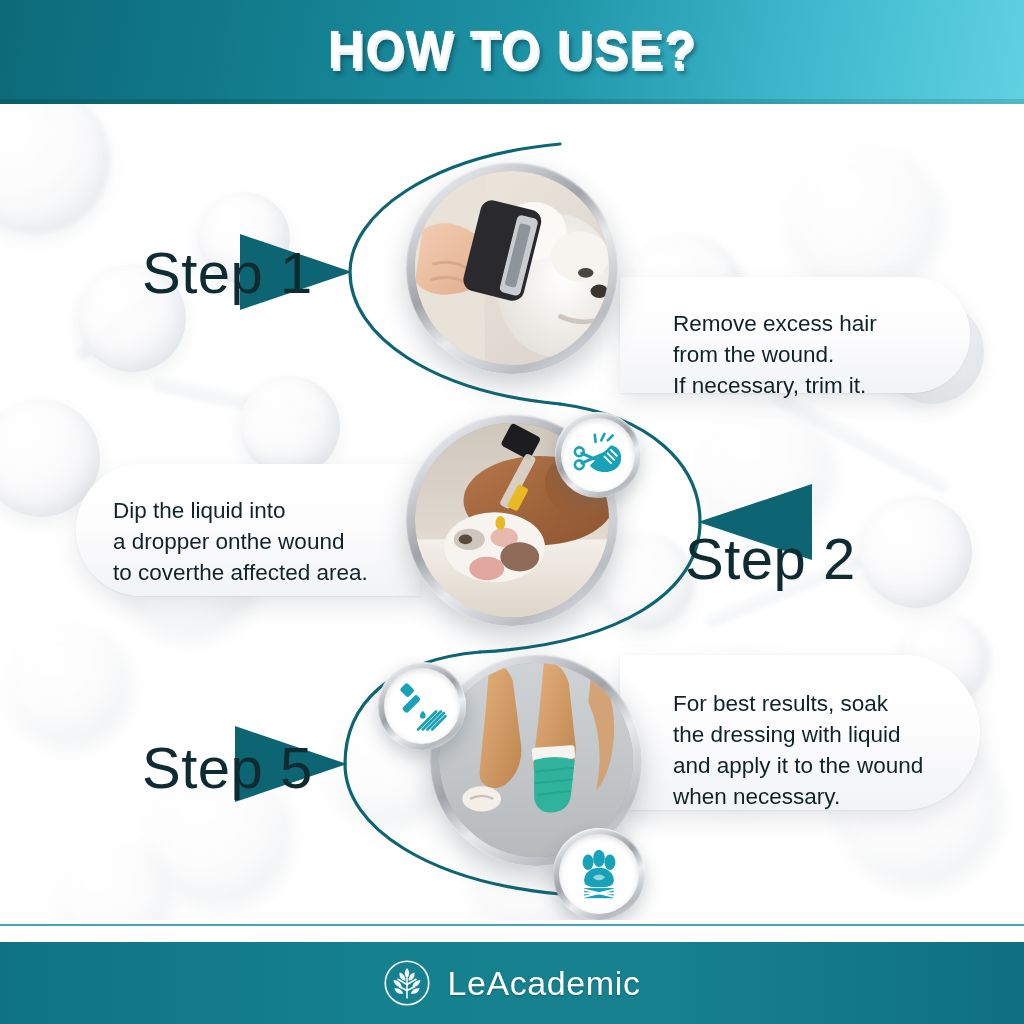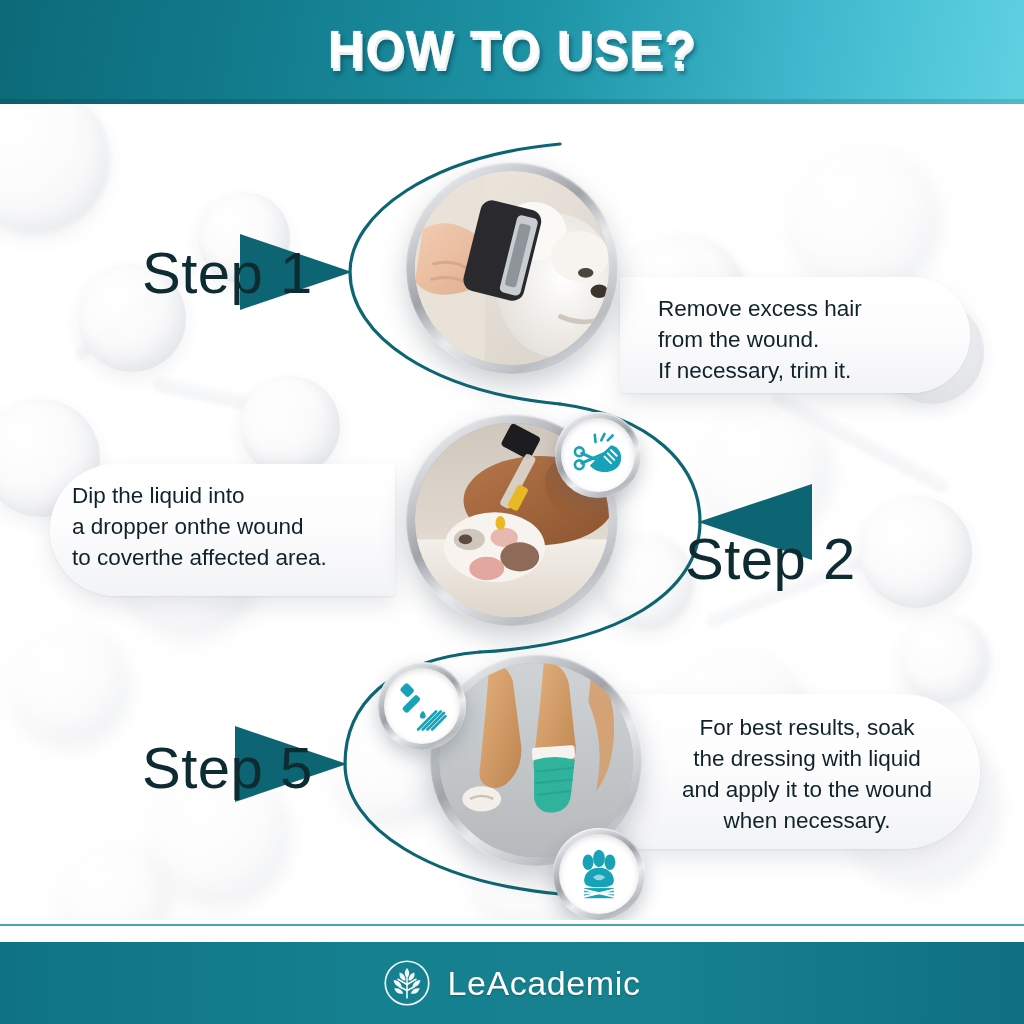--- a/index.html
+++ b/index.html
@@ -62,21 +62,21 @@
 
   
   .card{
     position:absolute;
     background:linear-gradient(180deg,#ffffff 0%,#fdfdfe 45%,#f2f3f5 100%);
     box-shadow:0 10px 22px rgba(120,130,140,.18), 0 1px 2px rgba(120,130,140,.12);
   }
   .card.right{border-radius:0 90px 90px 0;}
   .card.left{border-radius:90px 0 0 90px;}
   .card p{
-    margin:0;color:#11232a;font-size:22.5px;line-height:31px;
+    margin:15px;color:#11232a;font-size:22.5px;line-height:31px;
     font-family:"Liberation Sans","DejaVu Sans",sans-serif;
     white-space:pre-line;
   }
 
   
   .photo{
     position:absolute;border-radius:50%;
     background:linear-gradient(145deg,#ffffff 0%,#d8dade 18%,#9fa3a8 42%,#e9eaec 58%,#b9bdc2 80%,#f3f4f5 100%);
     padding:9px;box-sizing:border-box;
     box-shadow:0 12px 26px rgba(90,100,110,.30), inset 0 1px 2px rgba(255,255,255,.9);
@@ -244,21 +244,21 @@
             </g>
           </svg>
         </div>
       </div>
     </div>
 
     <div class="row">
 
       <div class="step-label" style="left:685px;top:385px;margin-top:36px;">Step 2</div>
 
-      <div class="card left" style="left:50px;top:360px;width:345px;height:132px;padding:16px 34px 16px 22px;box-sizing:border-box;">
+      <div class="card left" style="left:76px;top:360px;width:345px;height:132px;padding:16px 34px 16px 22px;box-sizing:border-box;">
         <p>Dip the liquid into
 a dropper onthe wound
 to coverthe affected area.</p>
       </div>
 
       <div class="photo" style="left:406px;top:310px;width:212px;height:212px;">
         <div class="photo-inner">
           <svg class="ph-svg" viewBox="0 0 200 200" preserveAspectRatio="xMidYMid slice">
             <defs>
               <linearGradient id="p2bg" x1="0" y1="0" x2="0" y2="1">
@@ -311,21 +311,21 @@
             </g>
           </svg>
         </div>
       </div>
     </div>
 
     <div class="row">
 
       <div class="step-label" style="left:142px;top:630px;">Step 5</div>
 
-      <div class="card right" style="left:620px;top:590px;width:360px;height:155px;padding:18px 24px 18px 38px;box-sizing:border-box;text-align:center;">
+      <div class="card right" style="left:620px;top:551px;width:360px;height:155px;padding:18px 24px 18px 38px;box-sizing:border-box;">
         <p>For best results, soak
 the dressing with liquid
 and apply it to the wound
 when necessary.</p>
       </div>
 
       <div class="photo" style="left:430px;top:550px;width:212px;height:212px;">
         <div class="photo-inner">
           <svg class="ph-svg" viewBox="0 0 200 200" preserveAspectRatio="xMidYMid slice">
             <defs>

